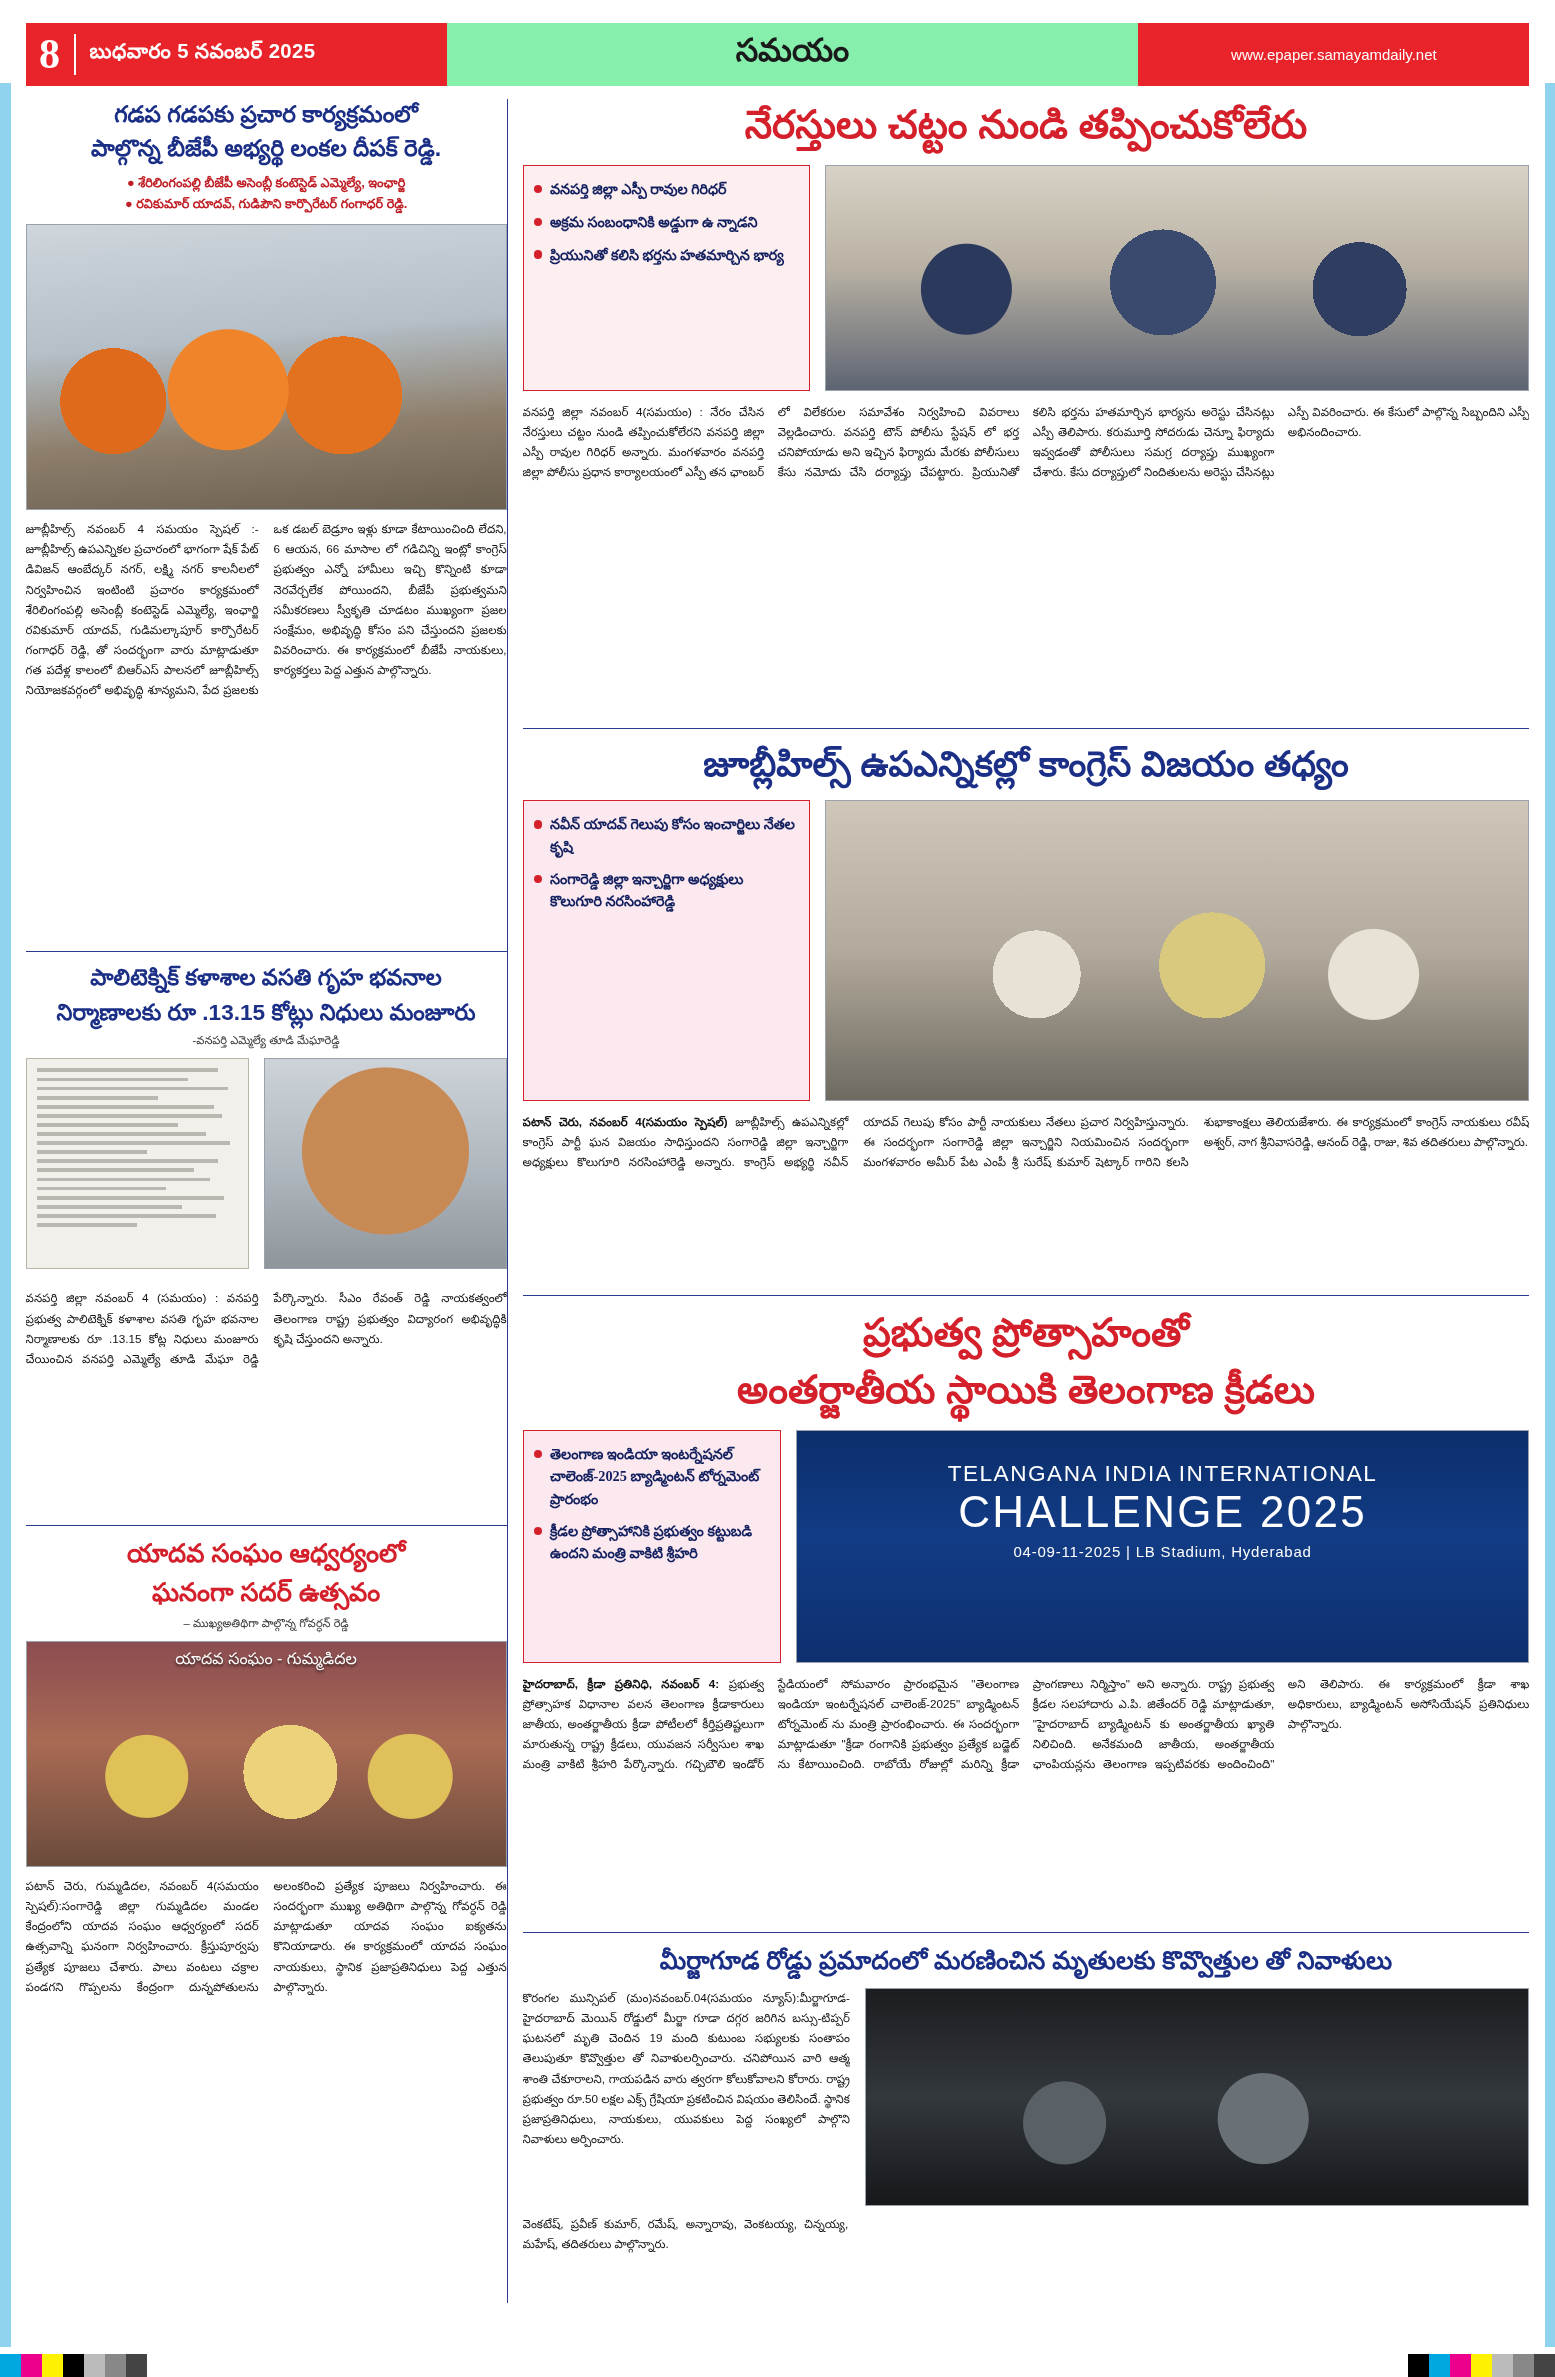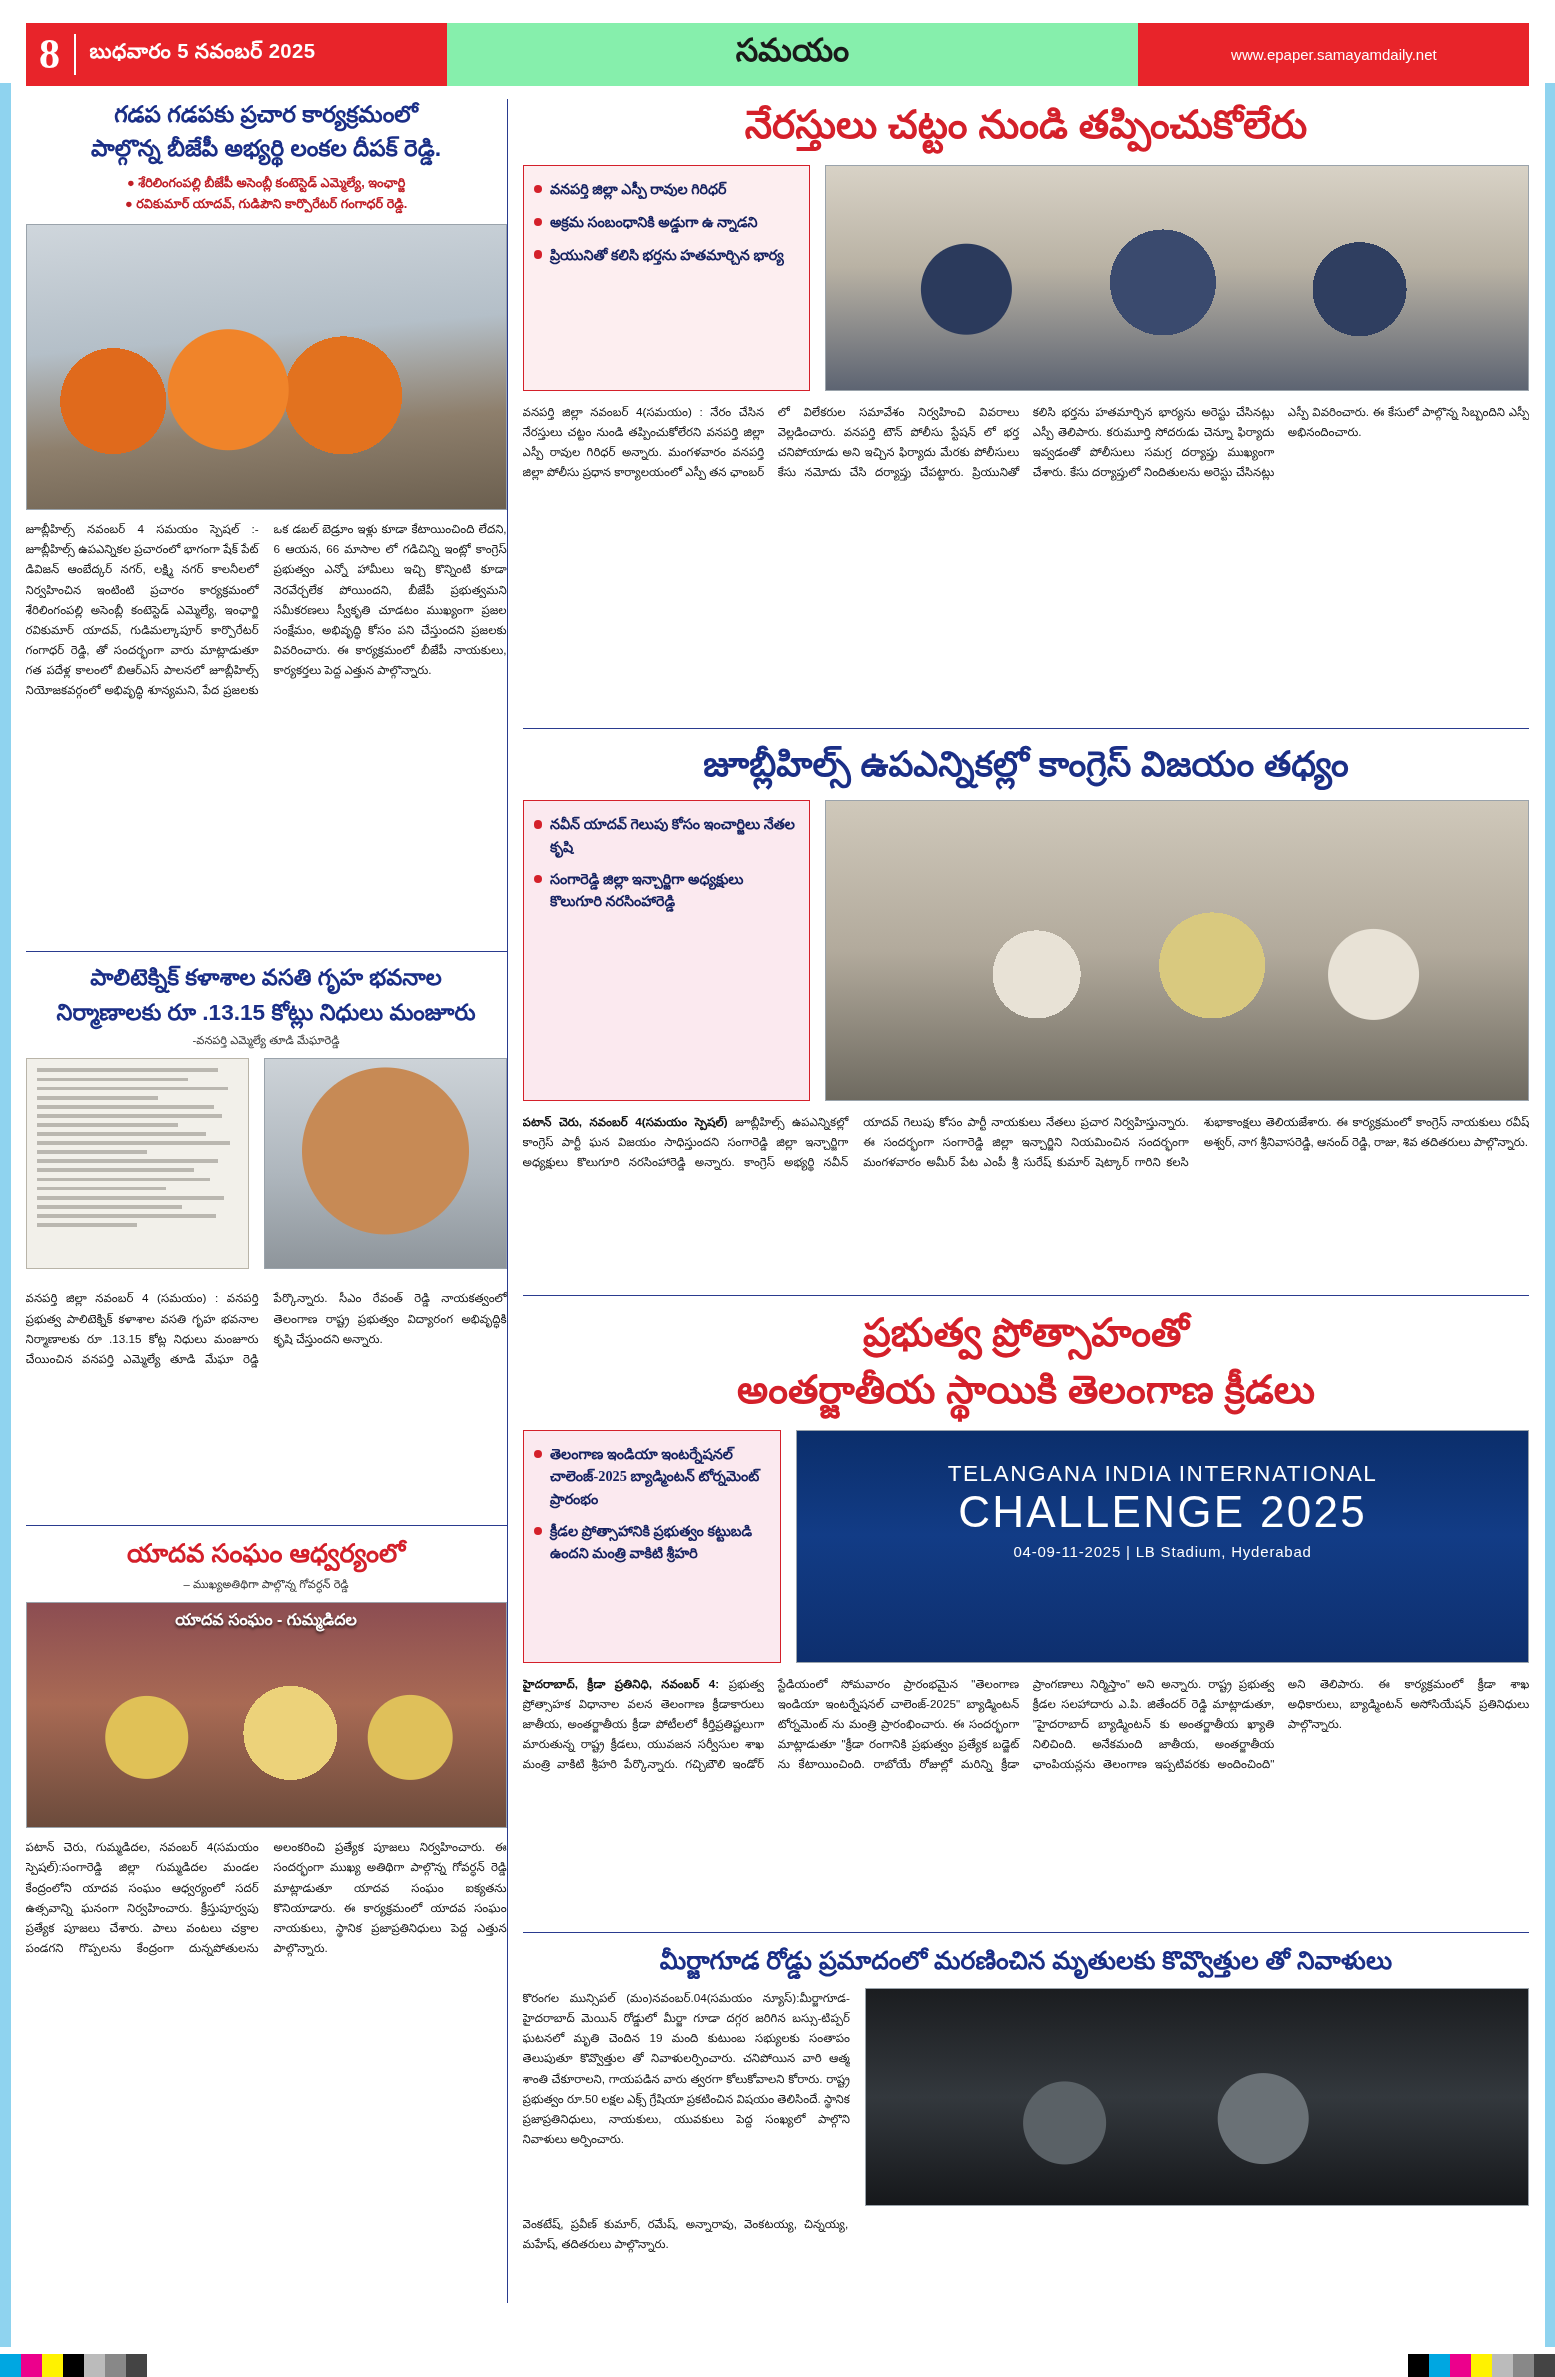--- a/index.html
+++ b/index.html
@@ -278,24 +278,25 @@
           </div>
         </div>
         <div class="photo ph-portrait" style="width:52%; height:211px;"></div>
       </div>
 
       <div class="body-text cols2" style="margin-top:19px; height:226px; overflow:hidden;">వనపర్తి జిల్లా నవంబర్ 4 (సమయం) : వనపర్తి ప్రభుత్వ పాలిటెక్నిక్ కళాశాల వసతి గృహ భవనాల నిర్మాణాలకు రూ .13.15 కోట్ల నిధులు మంజూరు చేయించిన వనపర్తి ఎమ్మెల్యే తూడి మేఘా రెడ్డి పేర్కొన్నారు. సీఎం రేవంత్ రెడ్డి నాయకత్వంలో తెలంగాణ రాష్ట్ర ప్రభుత్వం విద్యారంగ అభివృద్ధికి కృషి చేస్తుందని అన్నారు.</div>
 
       <div class="hline"></div>
 
       <div class="sub-hl-red" style="font-size:25.6px;">యాదవ సంఘం ఆధ్వర్యంలో</div>
+      <div class="sub-hl-red" style="font-size:25.6px; margin-top:3px;">ఘనంగా సదర్ ఉత్సవం</div>
       <div class="byl-small">– ముఖ్యఅతిథిగా పాల్గొన్న గోవర్ధన్ రెడ్డి</div>
 
       <div class="photo ph-yadav" style="height:226px; margin-top:9px;">
-        <div style="position:absolute;top:7.5px;left:0;right:0;text-align:center;color:#fff;font-weight:bold;font-size:16px;text-shadow:0 1.5px 3px rgba(0,0,0,.7);">యాదవ సంఘం - గుమ్మడిదల</div>
+        <div style="position:absolute;top:7.5px;left:0;right:0;text-align:center;color:#fff;font-weight:normal;font-size:16px;text-shadow:0 1.5px 3px rgba(0,0,0,.7);">యాదవ సంఘం - గుమ్మడిదల</div>
       </div>
 
       <div class="body-text cols2" style="margin-top:9px; height:218px; overflow:hidden;">పటాన్ చెరు, గుమ్మడిదల, నవంబర్ 4(సమయం స్పెషల్):సంగారెడ్డి జిల్లా గుమ్మడిదల మండల కేంద్రంలోని యాదవ సంఘం ఆధ్వర్యంలో సదర్ ఉత్సవాన్ని ఘనంగా నిర్వహించారు. క్రీస్తుపూర్వపు ప్రత్యేక పూజలు చేశారు. పాలు వంటలు చక్రాల పండగని గొప్పలను కేంద్రంగా దున్నపోతులను అలంకరించి ప్రత్యేక పూజలు నిర్వహించారు. ఈ సందర్భంగా ముఖ్య అతిథిగా పాల్గొన్న గోవర్ధన్ రెడ్డి మాట్లాడుతూ యాదవ సంఘం ఐక్యతను కొనియాడారు. ఈ కార్యక్రమంలో యాదవ సంఘం నాయకులు, స్థానిక ప్రజాప్రతినిధులు పెద్ద ఎత్తున పాల్గొన్నారు.</div>
     </div>
 
     <div class="col-right">
 
       <div class="hl-red hl-s4">నేరస్తులు చట్టం నుండి తప్పించుకోలేరు</div>
 
       <div class="flexrow" style="margin-top:13.5px;">

